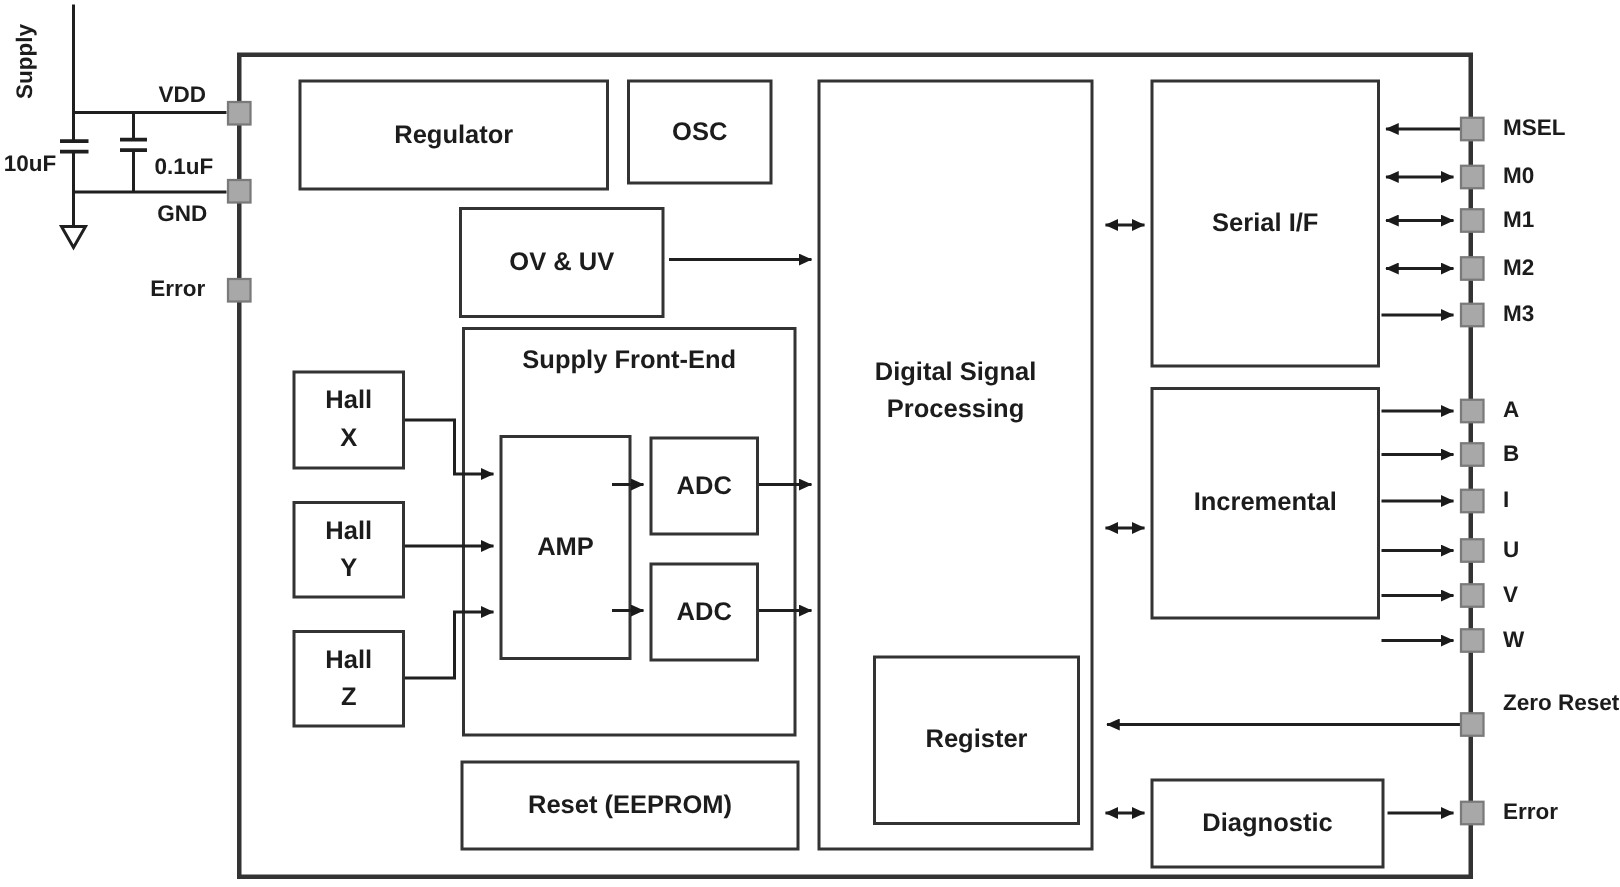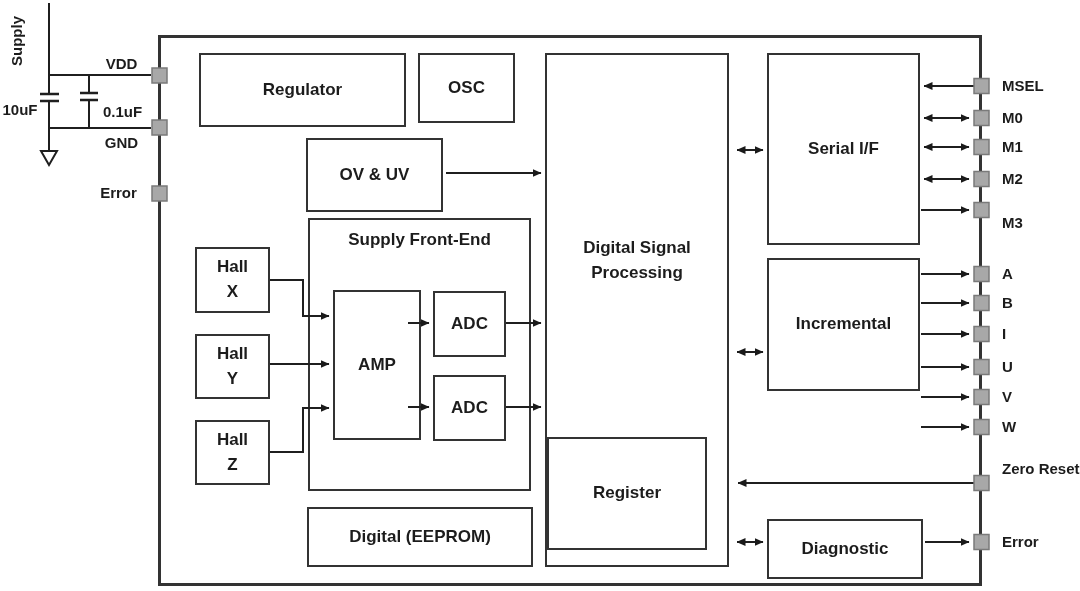--- a/index.html
+++ b/index.html
@@ -71,57 +71,57 @@
 
     <div class="block" style="left:433px;top:291px;width:73px;height:66px">
       <span>ADC</span>
     </div>
 
     <div class="block" style="left:433px;top:375px;width:73px;height:66px">
       <span>ADC</span>
     </div>
 
     <div class="block" style="left:307px;top:507px;width:226px;height:60px">
-      <span>Digital (EEPROM)</span>
+      <span>Reset (EEPROM)</span>
     </div>
 
     <div class="block" style="left:545px;top:53px;width:184px;height:514px">
       <span style="position:relative;top:-49px">Digital Signal
 Processing</span>
     </div>
 
-    <div class="block" style="left:547px;top:437px;width:160px;height:113px">
+    <div class="block" style="left:582px;top:437px;width:138px;height:113px">
       <span>Register</span>
     </div>
 
     <div class="block" style="left:767px;top:53px;width:153px;height:192px">
       <span>Serial I/F</span>
     </div>
 
-    <div class="block" style="left:767px;top:258px;width:153px;height:133px">
+    <div class="block" style="left:767px;top:258px;width:153px;height:155px">
       <span>Incremental</span>
     </div>
 
     <div class="block" style="left:767px;top:519px;width:156px;height:60px">
       <span>Diagnostic</span>
     </div>
 
     <div class="plabel rot" style="left:-18px;top:32px;width:70px">Supply</div>
     <div class="plabel r-align" style="left:0px;top:101px;width:40px">10uF</div>
     <div class="plabel" style="left:103px;top:103px;width:52px">0.1uF</div>
 
     <div class="plabel r-align" style="left:95px;top:55px;width:53px">VDD</div>
     <div class="plabel r-align" style="left:95px;top:134px;width:53px">GND</div>
     <div class="plabel r-align" style="left:90px;top:184px;width:57px">Error</div>
 
     <div class="plabel" style="left:1002px;top:77px">MSEL</div>
     <div class="plabel" style="left:1002px;top:109px">M0</div>
     <div class="plabel" style="left:1002px;top:138px">M1</div>
     <div class="plabel" style="left:1002px;top:170px">M2</div>
-    <div class="plabel" style="left:1002px;top:214px">M3</div>
+    <div class="plabel" style="left:1002px;top:201px">M3</div>
 
     <div class="plabel" style="left:1002px;top:265px">A</div>
     <div class="plabel" style="left:1002px;top:294px">B</div>
     <div class="plabel" style="left:1002px;top:325px">I</div>
     <div class="plabel" style="left:1002px;top:358px">U</div>
     <div class="plabel" style="left:1002px;top:388px">V</div>
     <div class="plabel" style="left:1002px;top:418px">W</div>
 
     <div class="plabel" style="left:1002px;top:460px">Zero Reset</div>
     <div class="plabel" style="left:1002px;top:533px">Error</div>

